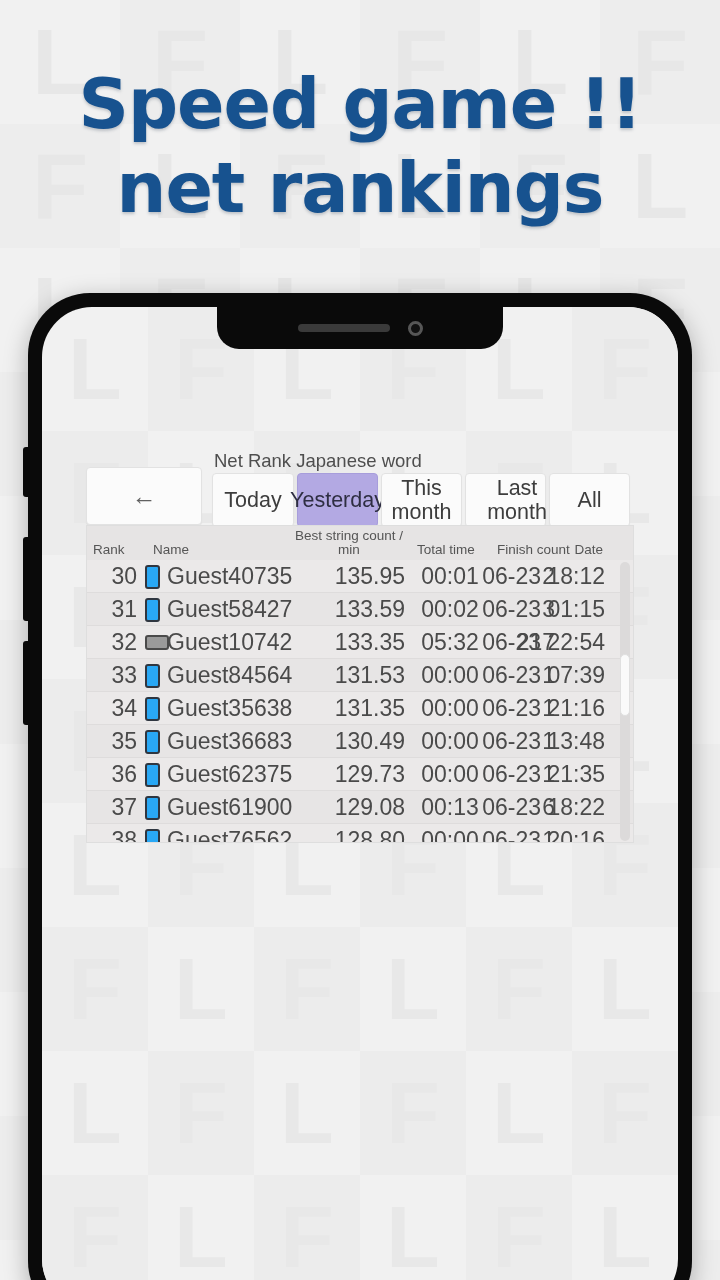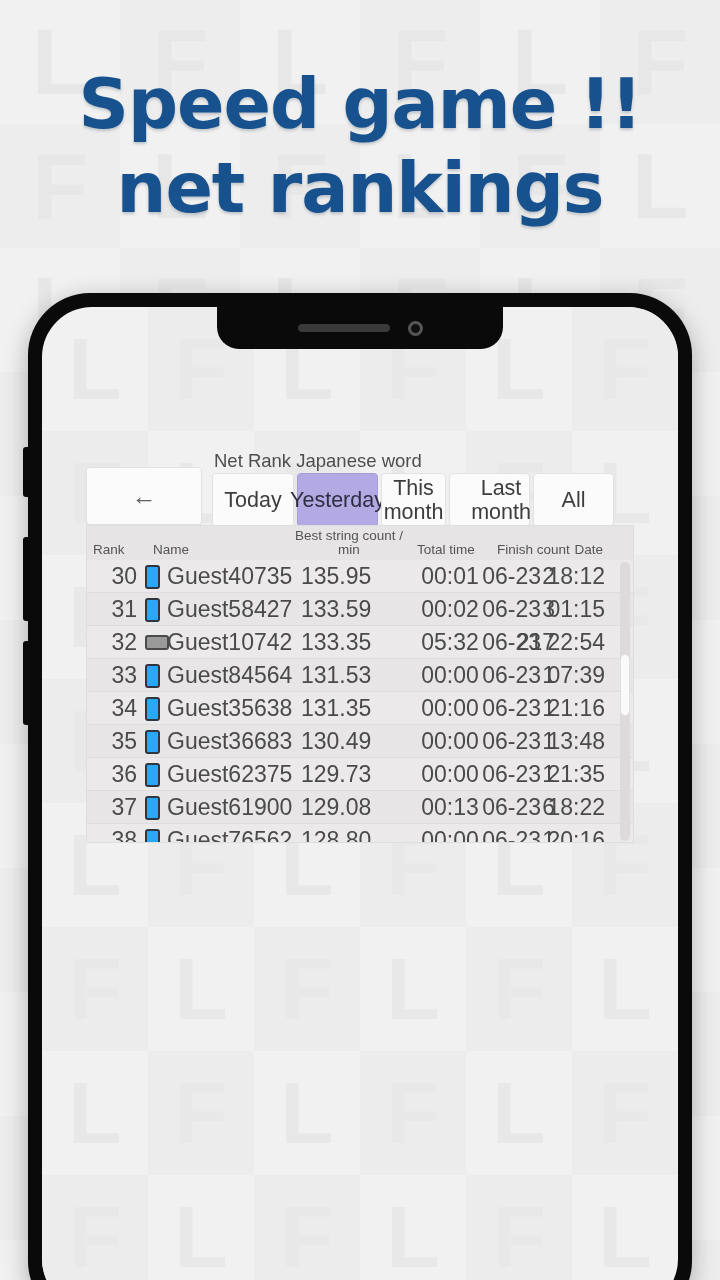--- a/index.html
+++ b/index.html
@@ -178,21 +178,21 @@
     box-shadow:0 1px 1px rgba(0,0,0,0.05);
   }
   .tab.two-line { padding:0 8px; }
   .tab.selected {
     background:#b3a9e3;
     border-color:#a79ddb;
     color:#2e2e42;
   }
   #tab-today      { width:82px; }
   #tab-yesterday  { width:81px;text-align:right; }
-  #tab-this-month { width:65px; }
+  #tab-this-month { width:81px; }
   #tab-last-month { width:81px;padding-left:31px; }
   #tab-all        { width:81px; }
 
   
   #table-wrap {
     position:absolute;
     left:44px; top:218px;
     width:548px;
     height:318px;
     background:#eceaea;
@@ -237,21 +237,21 @@
   .cell {
     position:absolute;
     font-size:23px;
     color:#4a4a4a;
     line-height:33px;
     white-space:nowrap;
   }
   .c-rank   { left:4px; width:46px; text-align:right; }
   .c-icon   { left:58px; top:0; height:33px; display:flex; align-items:center; }
   .c-name   { left:80px; }
-  .c-best   { left:214px; width:104px; }
+  .c-best   { left:214px; width:104px; text-align:right; }
   .c-total  { left:324px; width:78px; text-align:center; }
   .c-finish { left:408px; width:60px; text-align:right; }
   .c-date   { right:28px; }
 
   
   .dev-phone {
     width:15px; height:24px;
     background:#29a8f5;
     border:2px solid #2f3640;
     border-radius:3px;

